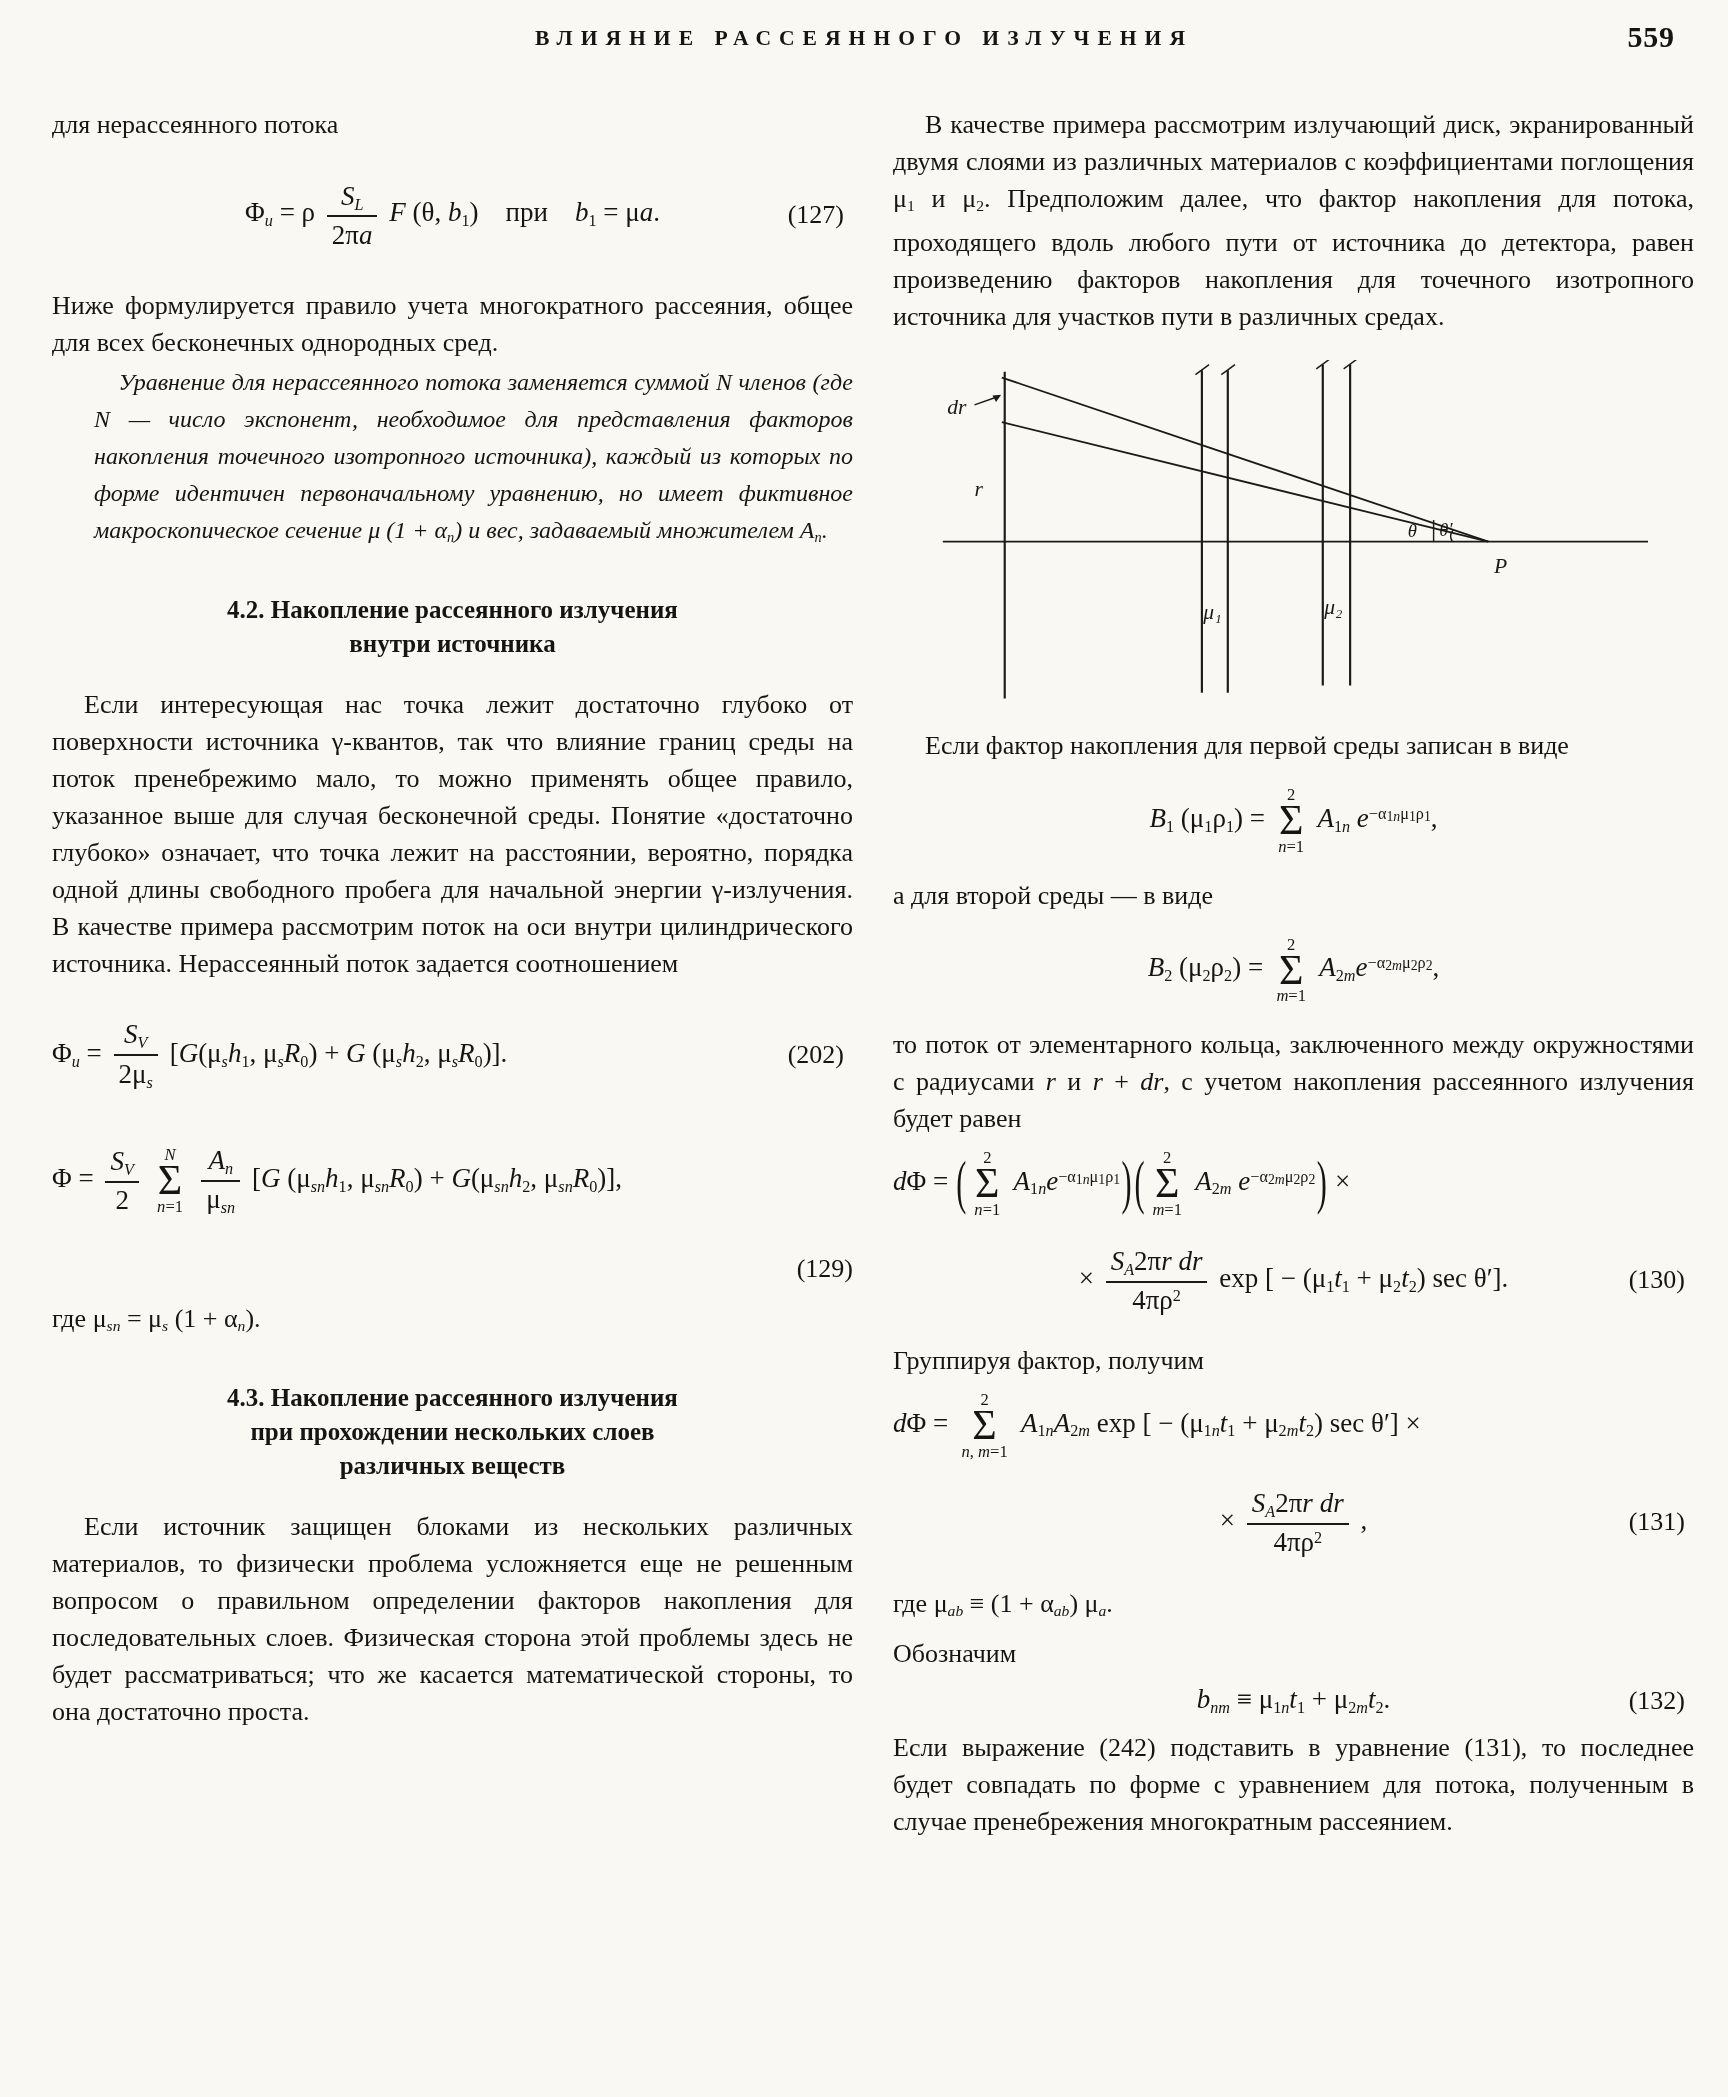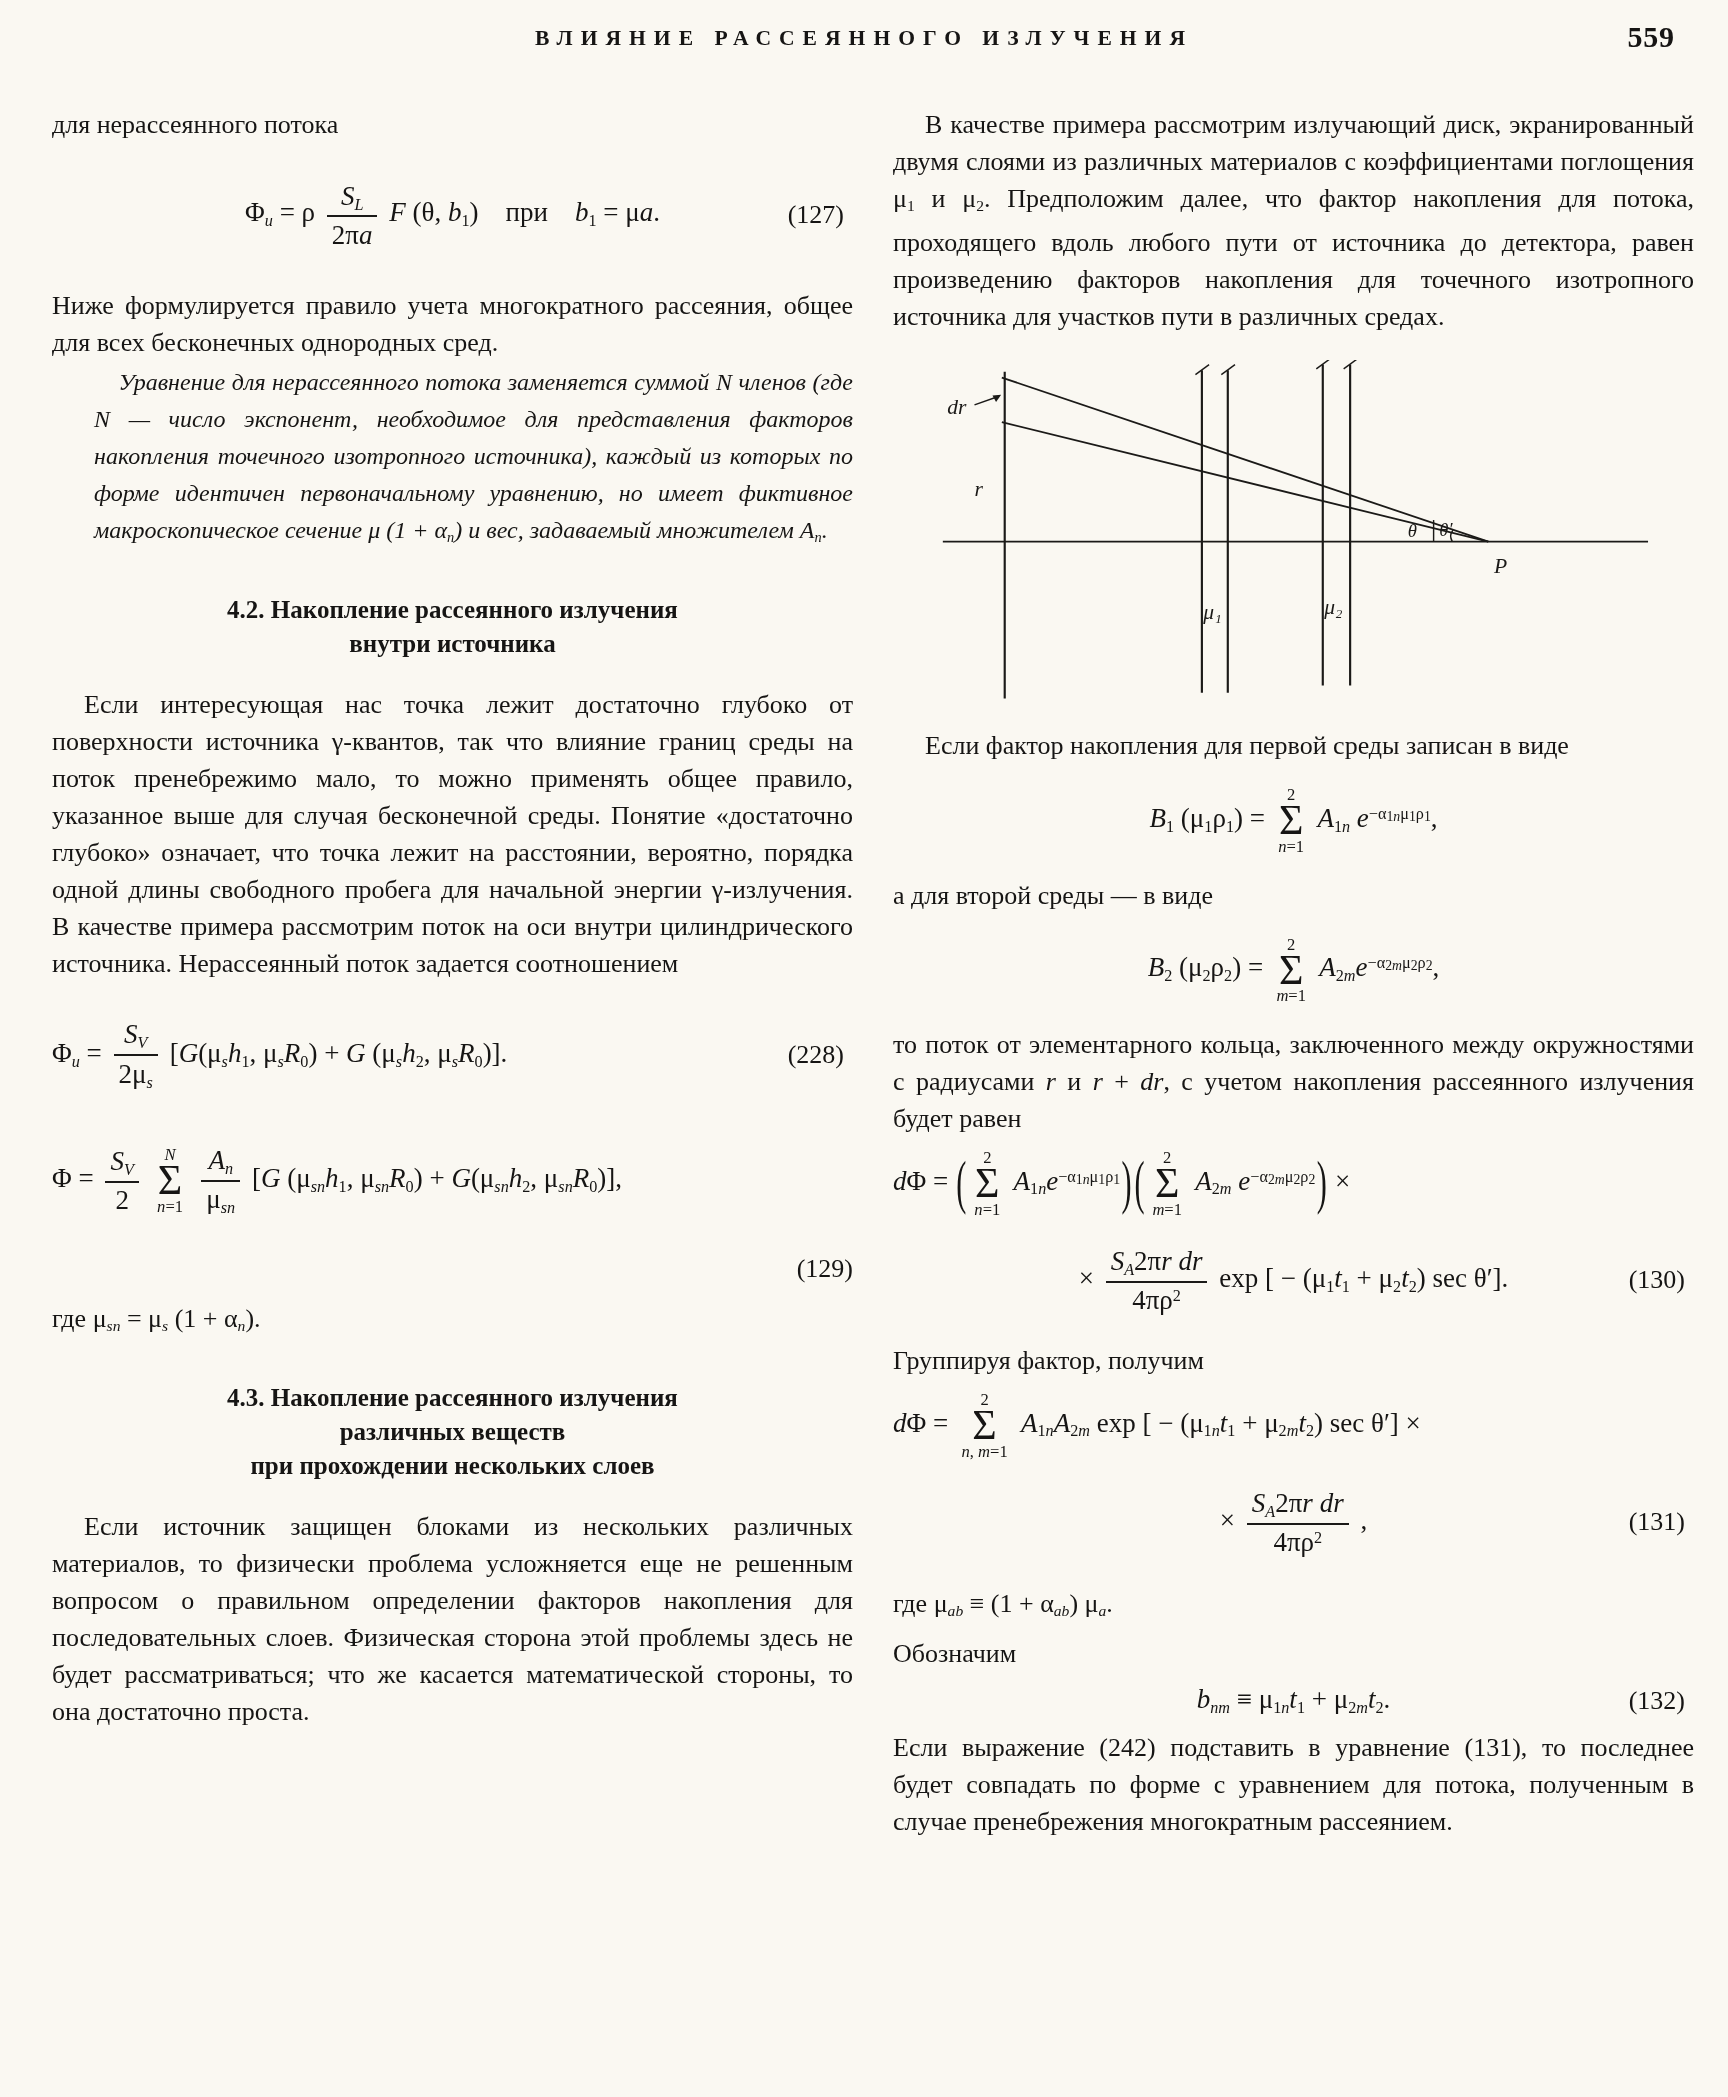--- a/index.html
+++ b/index.html
@@ -83,39 +83,39 @@
 
       <div class="sec-heading">
         <div>4.2. Накопление рассеянного излучения</div>
         <div>внутри источника</div>
       </div>
 
       <p class="indent">Если интересующая нас точка лежит достаточно глубоко от поверхности источника γ-квантов, так что влияние границ среды на поток пренебрежимо мало, то можно применять общее правило, указанное выше для случая бесконечной среды. Понятие «достаточно глубоко» означает, что точка лежит на расстоянии, вероятно, порядка одной длины свободного пробега для начальной энергии γ-излучения. В качестве примера рассмотрим поток на оси внутри цилиндрического источника. Нерассеянный поток задается соотношением</p>
 
       <div class="eq-line left">
         <span class="eq-body">Φ<sub><i>u</i></sub> = <span class="frac"><span class="num"><i>S<sub>V</sub></i></span><span class="den">2μ<sub><i>s</i></sub></span></span> [<i>G</i>(μ<sub><i>s</i></sub><i>h</i><sub>1</sub>, μ<sub><i>s</i></sub><i>R</i><sub>0</sub>) + <i>G</i> (μ<sub><i>s</i></sub><i>h</i><sub>2</sub>, μ<sub><i>s</i></sub><i>R</i><sub>0</sub>)].</span>
-        <span class="eq-num">(228)</span>
+        <span class="eq-num">(202)</span>
       </div>
 
 
       <div class="eq-line left">
         <span class="eq-body">Φ = <span class="frac"><span class="num"><i>S<sub>V</sub></i></span><span class="den">2</span></span> <span class="sum">
               <span class="lim"><i>N</i></span>
               <span class="sig">Σ</span>
               <span class="lim"><i>n</i>=1</span>
             </span> <span class="frac"><span class="num"><i>A<sub>n</sub></i></span><span class="den">μ<sub><i>sn</i></sub></span></span> [<i>G</i> (μ<sub><i>sn</i></sub><i>h</i><sub>1</sub>, μ<sub><i>sn</i></sub><i>R</i><sub>0</sub>) + <i>G</i>(μ<sub><i>sn</i></sub><i>h</i><sub>2</sub>, μ<sub><i>sn</i></sub><i>R</i><sub>0</sub>)],</span>
       </div>
       <div class="eq-num-line">(129)</div>
 
       <div class="where-line">где μ<sub><i>sn</i></sub> = μ<sub><i>s</i></sub> (1 + α<sub><i>n</i></sub>).</div>
 
       <div class="sec-heading">
         <div>4.3. Накопление рассеянного излучения</div>
+        <div>при прохождении нескольких слоев</div>
         <div>различных веществ</div>
-        <div>при прохождении нескольких слоев</div>
       </div>
 
       <p class="indent">Если источник защищен блоками из нескольких различных материалов, то физически проблема усложняется еще не решенным вопросом о правильном определении факторов накопления для последовательных слоев. Физическая сторона этой проблемы здесь не будет рассматриваться; что же касается математической стороны, то она достаточно проста.</p>
     </div>
 
     <div class="col">
       <p class="indent">В качестве примера рассмотрим излучающий диск, экранированный двумя слоями из различных материалов с коэффициентами поглощения μ<sub>1</sub> и μ<sub>2</sub>. Предположим далее, что фактор накопления для потока, проходящего вдоль любого пути от источника до детектора, равен произведению факторов накопления для точечного изотропного источника для участков пути в различных средах.</p>
 
       <div class="figure">
         <svg width="734" height="346" viewBox="0 0 1020 480">

